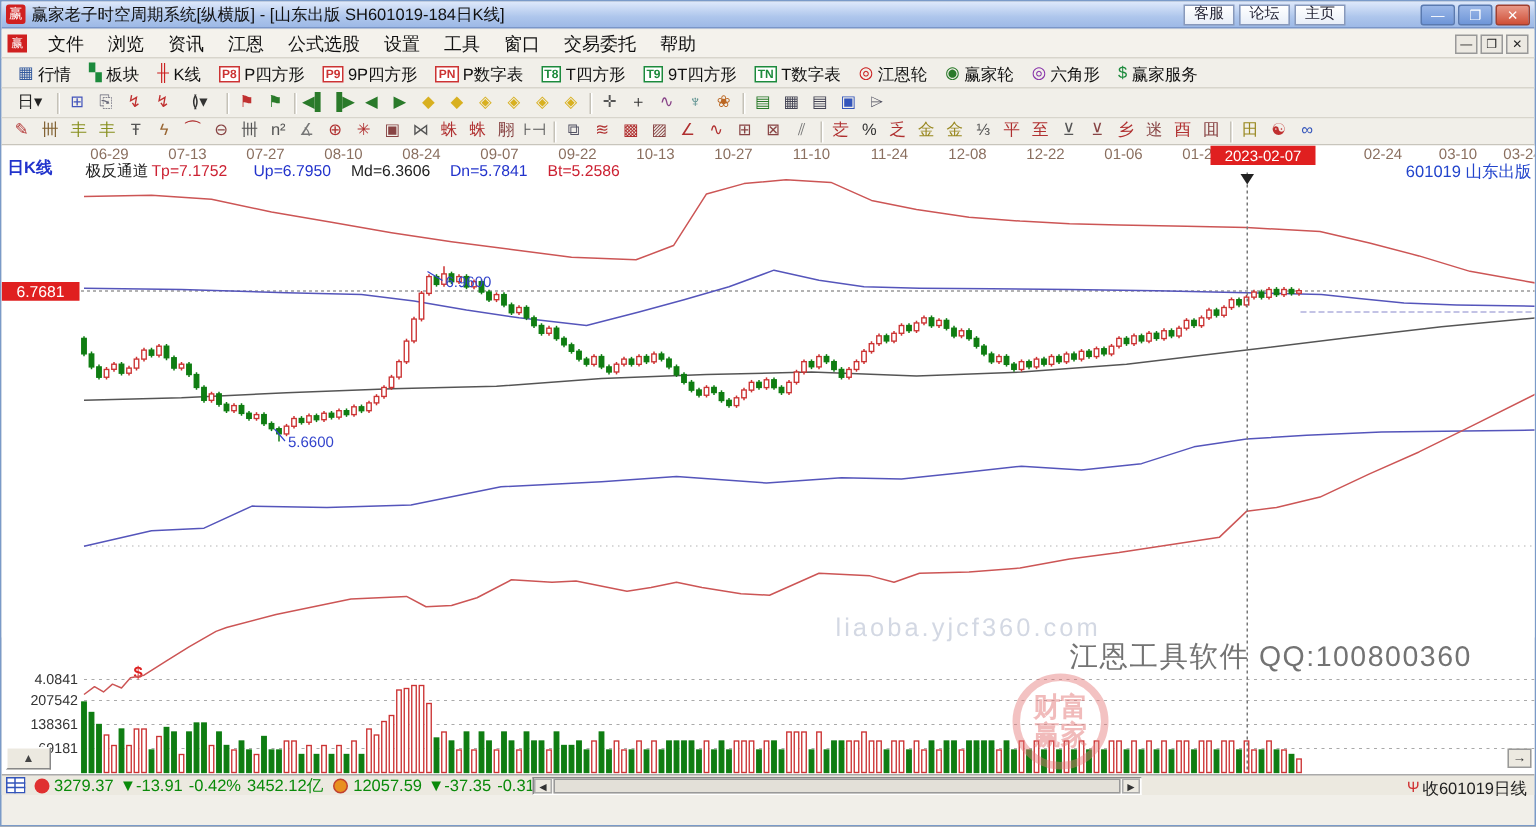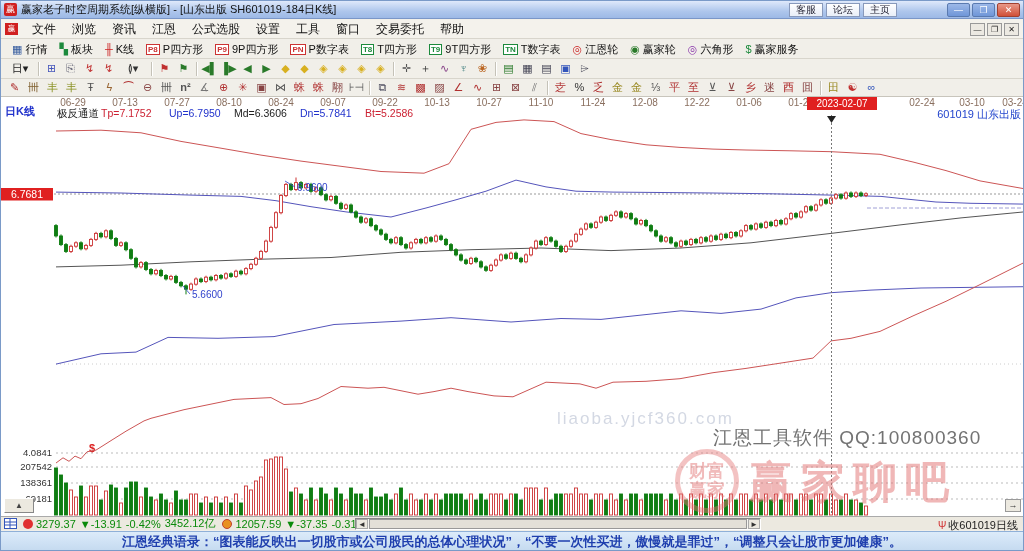--- a/index.html
+++ b/index.html
@@ -207,21 +207,21 @@
   <div class="toolbar3" id="toolbar3">
       <div class="icell" style="color: rgb(176, 48, 48);">✎</div>
       <div class="icell" style="color: rgb(128, 96, 48);">卌</div>
       <div class="icell" style="color: rgb(136, 144, 32);">丰</div>
       <div class="icell" style="color: rgb(136, 144, 32);">丰</div>
       <div class="icell" style="color: rgb(85, 85, 85);">Ŧ</div>
       <div class="icell" style="color: rgb(153, 102, 51);">ϟ</div>
       <div class="icell" style="color: rgb(176, 48, 48);">⏜</div>
       <div class="icell" style="color: rgb(136, 68, 68);">⊖</div>
       <div class="icell" style="color: rgb(85, 85, 85);">卌</div>
-      <div class="icell" style="color: rgb(85, 85, 85); font-weight: bold;">n²</div>
+      <div class="icell" style="color: rgb(85, 85, 85);">n²</div>
       <div class="icell" style="color: rgb(119, 119, 119);">∡</div>
       <div class="icell" style="color: rgb(176, 48, 48);">⊕</div>
       <div class="icell" style="color: rgb(176, 48, 48);">✳</div>
       <div class="icell" style="color: rgb(136, 68, 68);">▣</div>
       <div class="icell" style="color: rgb(85, 85, 85);">⋈</div>
       <div class="icell" style="color: rgb(176, 48, 48);">蛛</div>
       <div class="icell" style="color: rgb(176, 48, 48);">蛛</div>
       <div class="icell" style="color: rgb(136, 68, 68);">翢</div>
       <div class="icell" style="color: rgb(85, 85, 85);">⊦⊣</div>
       <div class="isep"></div>
@@ -801,21 +801,20 @@
         <line x1="182" y1="285" x2="189" y2="293" stroke="#3344cc" stroke-width="0.8"></line>
         <text x="191" y="297" font-size="10" fill="#3344cc">5.6600</text>
       </svg>
     <div class="expander">▲</div>
     <div class="volscroll">→</div>
     <div class="wm-qq">江恩工具软件  QQ:100800360</div>
     <div class="wm-logo">
       <span>财富</span>
       <span>赢家</span>
     </div>
-    <div class="wm-brand">赢家聊吧</div>
   </div>
 
   <div class="wm-url">liaoba.yjcf360.com</div>
 
   <div class="statusbar">
     <svg class="sb-ico" viewBox="0 0 13 11">
       <rect x="0.5" y="0.5" width="12" height="10" fill="#fff" stroke="#3355bb"></rect>
       <line x1="0" y1="4" x2="13" y2="4" stroke="#3355bb"></line>
         <line x1="0" y1="7" x2="13" y2="7" stroke="#3355bb"></line>
       <line x1="6" y1="0" x2="6" y2="11" stroke="#3355bb"></line>
@@ -834,17 +833,14 @@
       <span class="sb-arrow">◄</span>
       <span class="sb-thumb"></span>
       <span class="sb-arrow">►</span>
     </div>
     <div class="sb-right">
       <span class="antenna">Ψ</span>
       <span>收601019日线</span>
     </div>
   </div>
 
-  <div class="quotebar">
-    <span class="quotetext">江恩经典语录：“图表能反映出一切股市或公司股民的总体心理状况”，“不要一次性买进，傲慢就是罪过”，“调整只会让股市更加健康”。</span>
-  </div>
 
 </div>
 
 </body></html>

